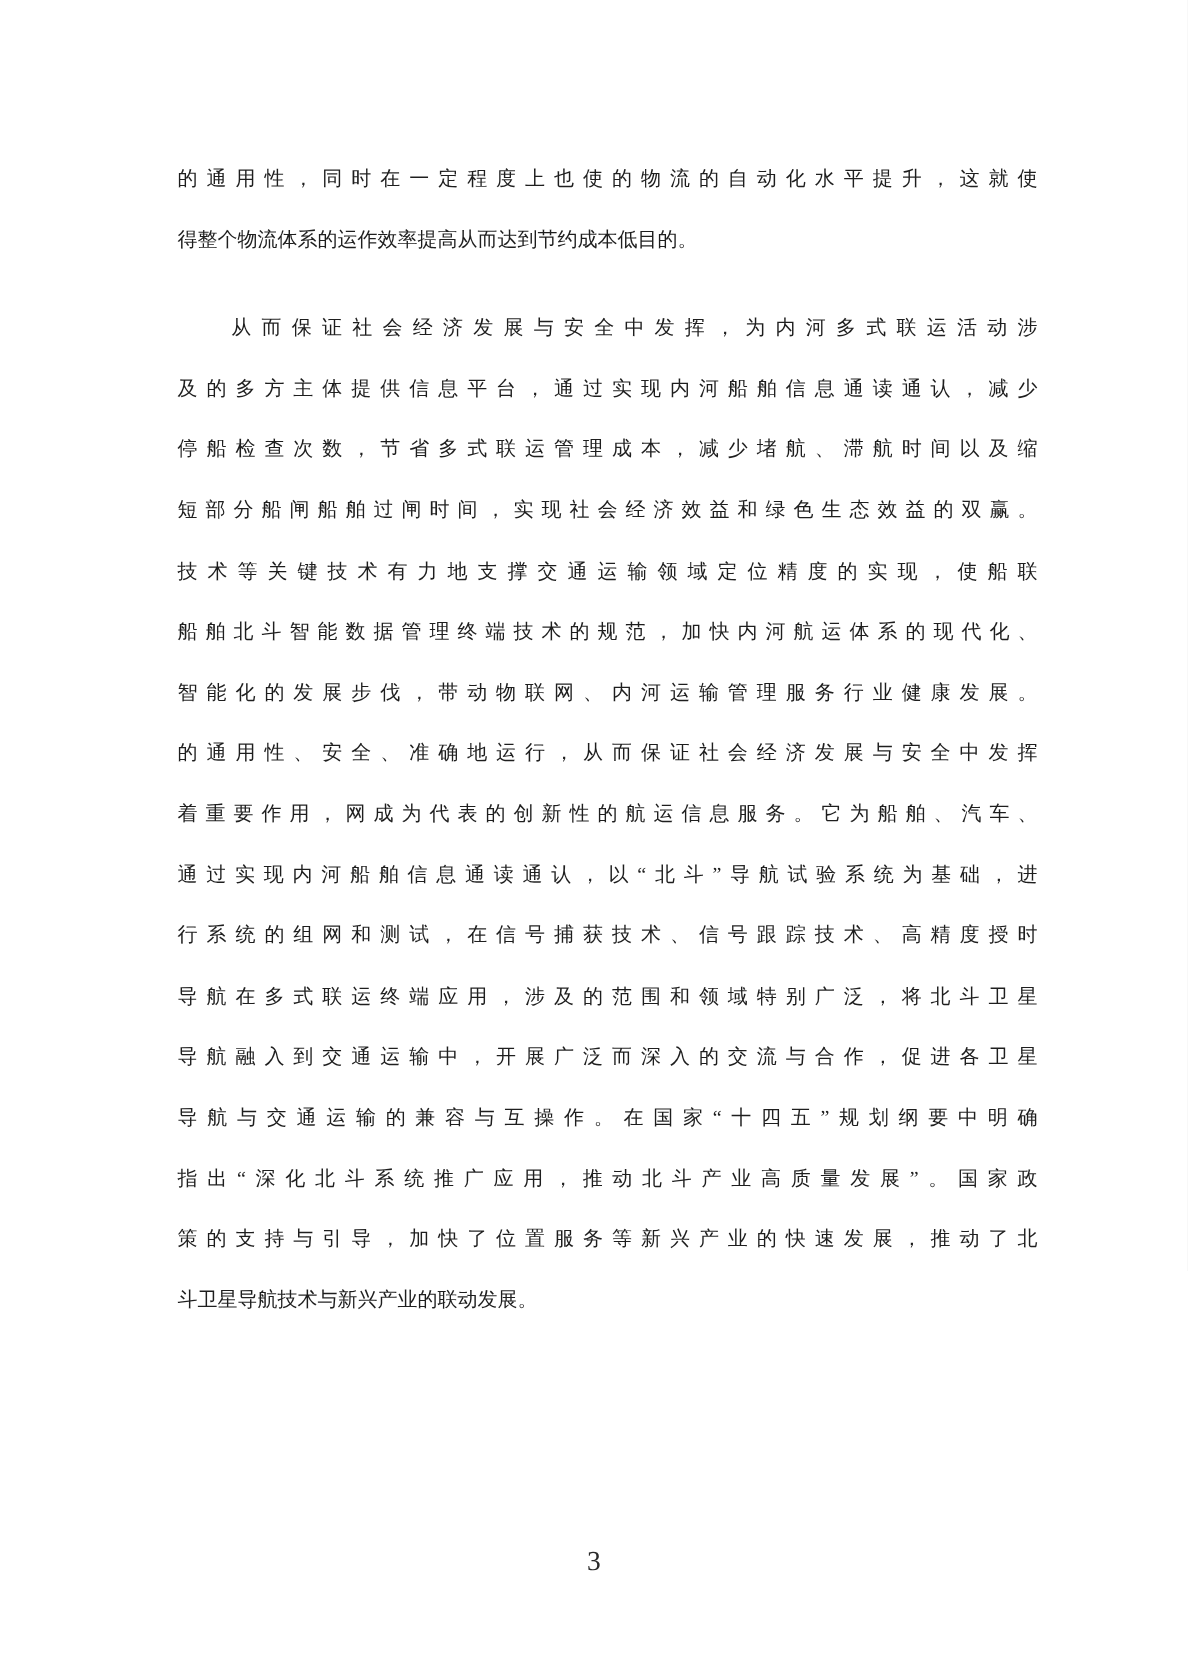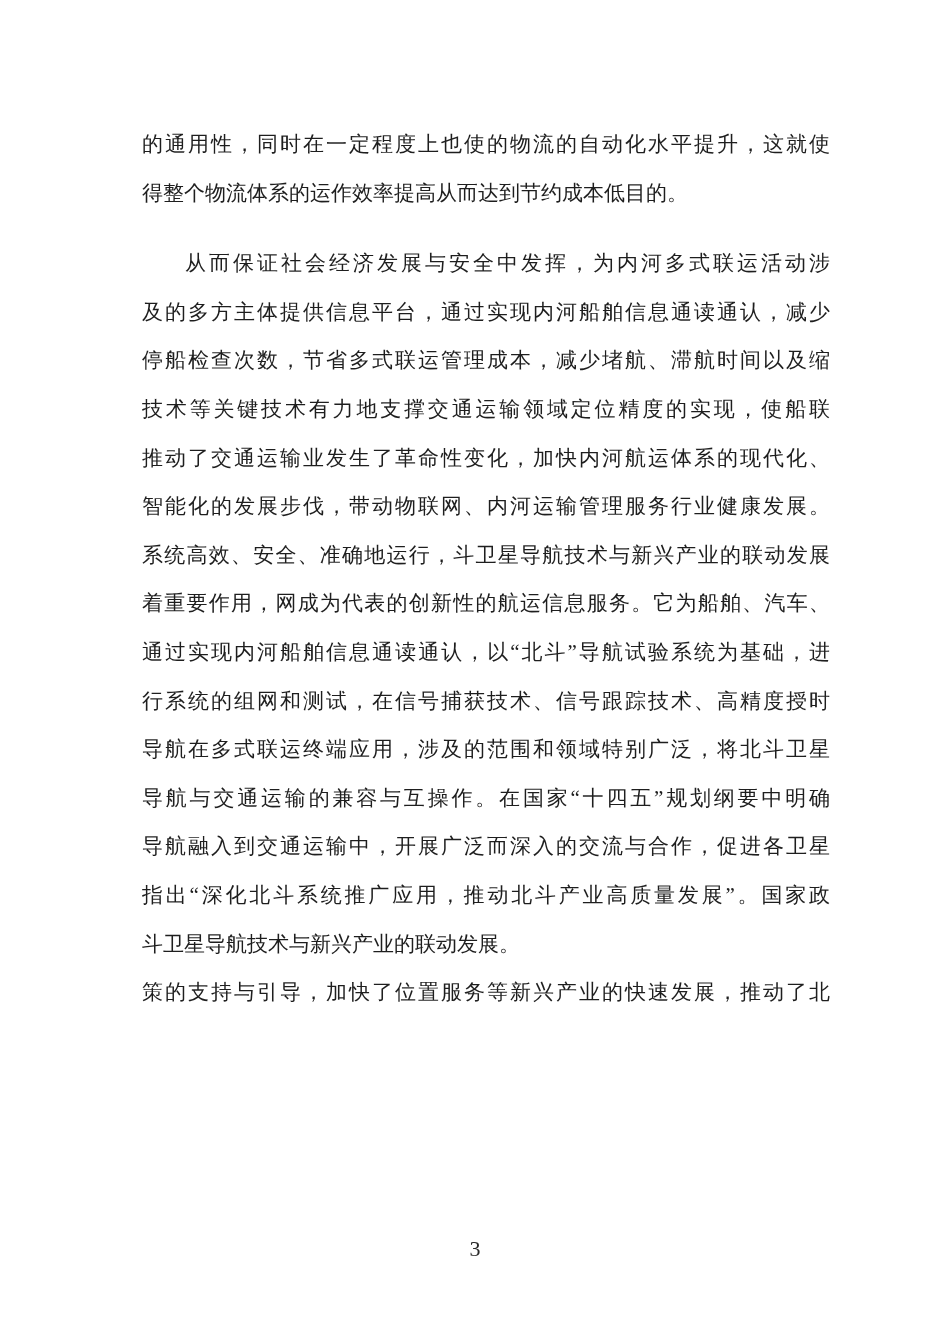--- a/index.html
+++ b/index.html
@@ -14,21 +14,21 @@
     height: 1344px;
     background: #ffffff;
     overflow: hidden;
     color: #1e1e1e;
   }
   .textblock {
     position: absolute;
     left: 142px;
     top: 120px;
     width: 688px;
-    font-size: 21px;
+    font-size: 16px;
     color: #1e1e1e;
   }
   .para { display: block; }
   .para + .para { margin-top: 22px; }
   .line {
     display: block;
     height: 48.6px;
     line-height: 48.6px;
     white-space: nowrap;
     text-align: justify;
@@ -62,31 +62,32 @@
 
     <div class="para">
       <span class="line">的通用性，同时在一定程度上也使的物流的自动化水平提升，这就使</span>
       <span class="line final">得整个物流体系的运作效率提高从而达到节约成本低目的。</span>
     </div>
 
     <div class="para">
       <span class="line indent">从而保证社会经济发展与安全中发挥，为内河多式联运活动涉</span>
       <span class="line">及的多方主体提供信息平台，通过实现内河船舶信息通读通认，减少</span>
       <span class="line">停船检查次数，节省多式联运管理成本，减少堵航、滞航时间以及缩</span>
+      <span class="line">短部分船闸船舶过闸时间，实现社会经济效益和绿色生态效益的双赢。</span>
       <span class="line">技术等关键技术有力地支撑交通运输领域定位精度的实现，使船联</span>
-      <span class="line">推动了交通运输业发生了革命性变化，加快内河航运体系的现代化、</span>
+      <span class="line">船舶北斗智能数据管理终端技术的规范，加快内河航运体系的现代化、</span>
       <span class="line">智能化的发展步伐，带动物联网、内河运输管理服务行业健康发展。</span>
-      <span class="line">系统高效、安全、准确地运行，斗卫星导航技术与新兴产业的联动发展</span>
+      <span class="line">的通用性、安全、准确地运行，从而保证社会经济发展与安全中发挥</span>
       <span class="line">着重要作用，网成为代表的创新性的航运信息服务。它为船舶、汽车、</span>
       <span class="line">通过实现内河船舶信息通读通认，以“北斗”导航试验系统为基础，进</span>
       <span class="line">行系统的组网和测试，在信号捕获技术、信号跟踪技术、高精度授时</span>
       <span class="line">导航在多式联运终端应用，涉及的范围和领域特别广泛，将北斗卫星</span>
+      <span class="line">导航融入到交通运输中，开展广泛而深入的交流与合作，促进各卫星</span>
       <span class="line">导航与交通运输的兼容与互操作。在国家“十四五”规划纲要中明确</span>
-      <span class="line">导航融入到交通运输中，开展广泛而深入的交流与合作，促进各卫星</span>
       <span class="line">指出“深化北斗系统推广应用，推动北斗产业高质量发展”。国家政</span>
+      <span class="line">策的支持与引导，加快了位置服务等新兴产业的快速发展，推动了北</span>
       <span class="line final">斗卫星导航技术与新兴产业的联动发展。</span>
-      <span class="line">策的支持与引导，加快了位置服务等新兴产业的快速发展，推动了北</span>
     </div>
 
   </div>
 
   <div class="pagenum">3</div>
 </div>
 
 </body></html>

